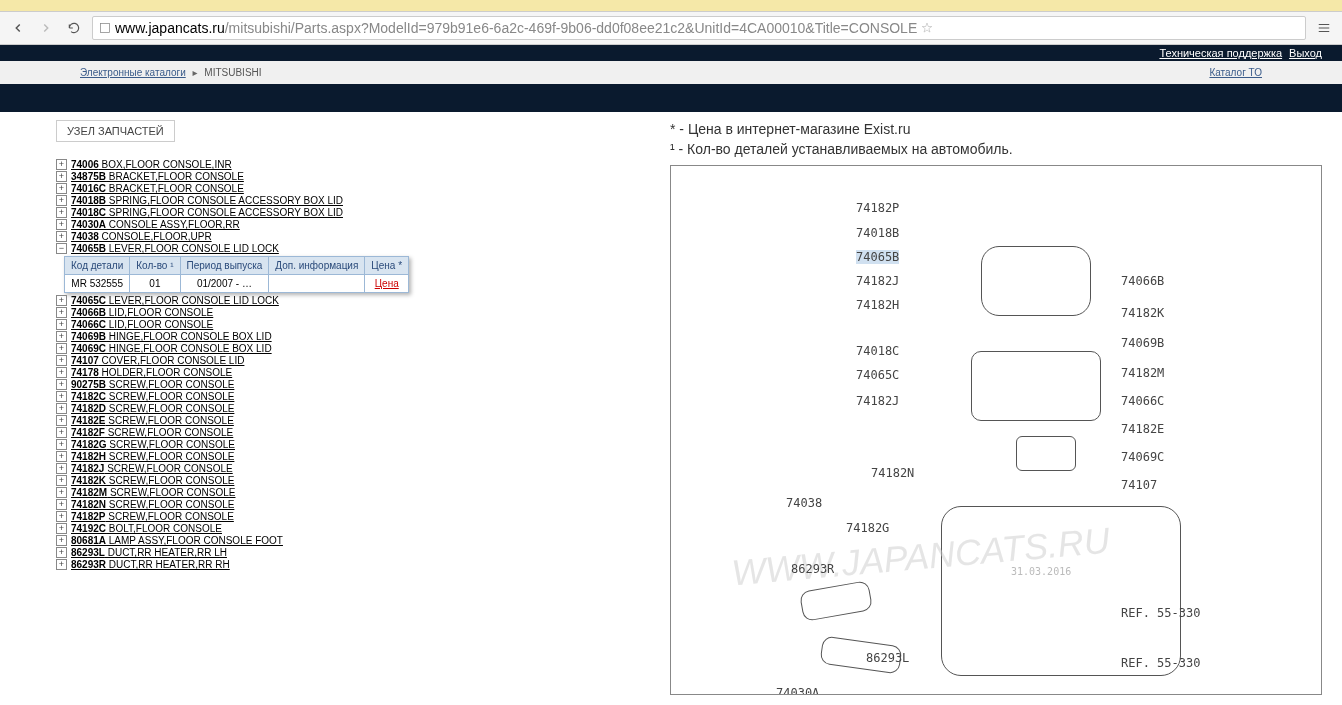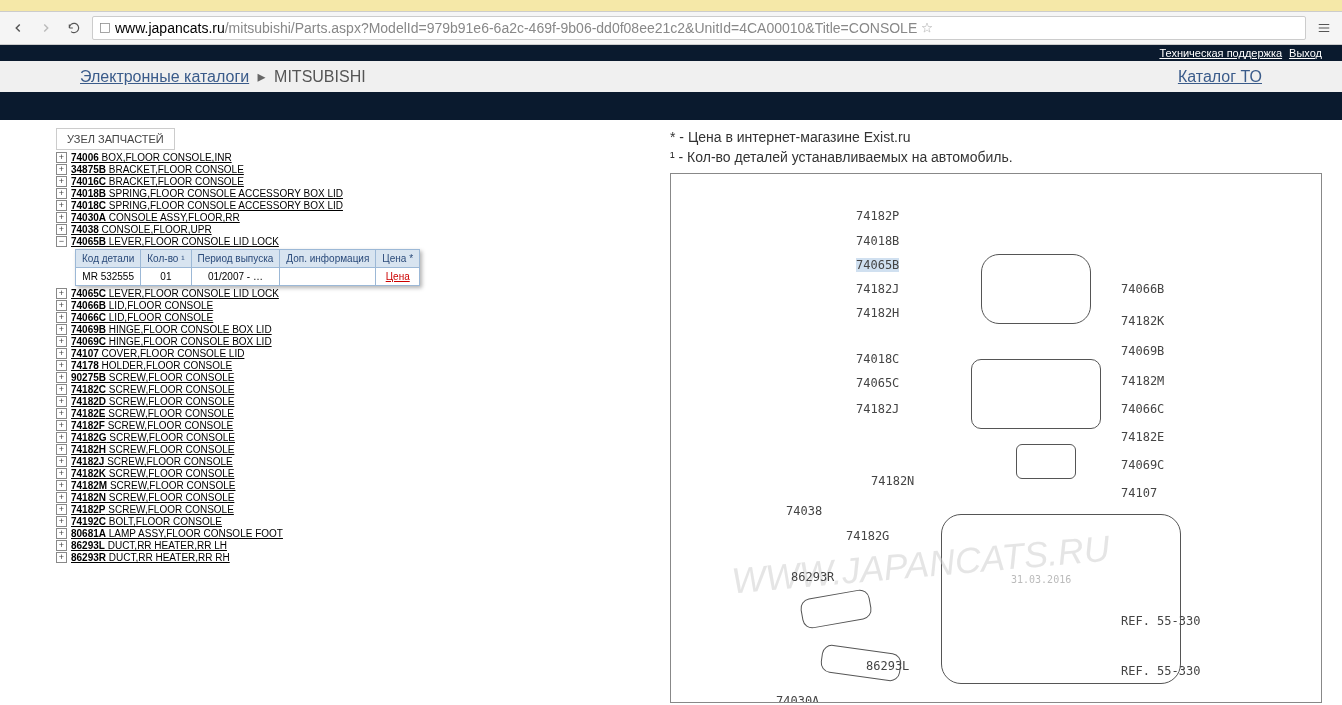--- a/index.html
+++ b/index.html
@@ -9,34 +9,34 @@
 .nav-btn { width: 20px; height: 20px; display: flex; align-items: center; justify-content: center; color: #666; cursor: pointer; }
 .nav-btn svg { width: 14px; height: 14px; }
 .url-box { flex: 1; display: flex; align-items: center; border: 1px solid #ccc; border-radius: 2px; padding: 3px 6px; background: #fff; }
 .url-box svg { width: 12px; height: 12px; margin-right: 4px; fill: #888; }
 .url-text { font-size: 14px; color: #333; white-space: nowrap; overflow: hidden; }
 .url-text .host { color: #000; }
 .url-text .path { color: #888; }
 .star-btn { width: 18px; height: 18px; margin-left: 4px; }
 .top-strip { background: #0a1a2e; color: #fff; display: flex; justify-content: flex-end; padding: 2px 20px; font-size: 11px; gap: 7px; }
 .top-strip span { text-decoration: underline; cursor: pointer; }
-.breadcrumb-row { background: #f0f0f0; padding: 6px 80px; display: flex; justify-content: space-between; align-items: center; font-size: 16px; }
+.breadcrumb-row { background: #f0f0f0; padding: 6px 80px; display: flex; justify-content: space-between; align-items: center; font-size: 10px; }
 .bc-links a { color: #3a5b8a; text-decoration: underline; cursor: pointer; }
 .bc-links .sep { margin: 0 4px; color: #666; }
 .bc-links .current { color: #555; }
 .catalog-link { color: #3a5b8a; text-decoration: underline; cursor: pointer; }
 .dark-bar { background: #0a1a2e; height: 28px; }
 .content { display: flex; padding: 0; }
 .left-panel { width: 650px; padding: 8px 0 0 56px; }
-.tab-header { display: inline-block; background: #fff; border: 1px solid #ccc; padding: 4px 10px; font-size: 11px; color: #444; margin-bottom: 1px; }
+.tab-header { display: inline-block; background: #fff; border: 1px solid #ccc; padding: 4px 10px; font-size: 11px; color: #444; margin-bottom: 16px; }
 .parts-list { }
 .part-item { display: flex; align-items: center; margin: 1px 0; }
 .toggle-icon { width: 11px; height: 11px; border: 1px solid #888; display: inline-flex; align-items: center; justify-content: center; font-size: 9px; line-height: 1; margin-right: 4px; cursor: pointer; color: #444; }
 .part-link { color: #000; text-decoration: underline; cursor: pointer; font-size: 10px; }
-.detail-table { margin: 2px 0 2px 19px; border-collapse: collapse; border: 1px solid #9cb8d6; box-shadow: 2px 2px 4px rgba(0,0,0,0.3); }
+.detail-table { margin: 2px 0 2px 8px; border-collapse: collapse; border: 1px solid #9cb8d6; box-shadow: 2px 2px 4px rgba(0,0,0,0.3); }
 .detail-table th { background: #d8e4f0; border: 1px solid #9cb8d6; padding: 3px 6px; font-size: 10px; font-weight: normal; color: #2a4a7a; }
 .detail-table td { background: #fff; border: 1px solid #9cb8d6; padding: 3px 0; font-size: 10px; text-align: center; }
 .price-link { color: #c00; text-decoration: underline; cursor: pointer; }
 .right-panel { flex: 1; padding: 8px 20px; }
 .legend { font-size: 14px; color: #333; margin-bottom: 6px; line-height: 1.4; }
 .diagram-box { border: 1px solid #888; background: #fff; height: 530px; position: relative; overflow: hidden; }
 .dlabel { position: absolute; font-family: monospace; font-size: 12px; color: #444; white-space: nowrap; }
 .dlabel.hl { background: #d0e0f0; }
 .watermark { position: absolute; font-size: 36px; color: #ccc; opacity: 0.5; transform: rotate(-5deg); font-style: italic; }
 .shape { position: absolute; border: 1.5px solid #555; }

